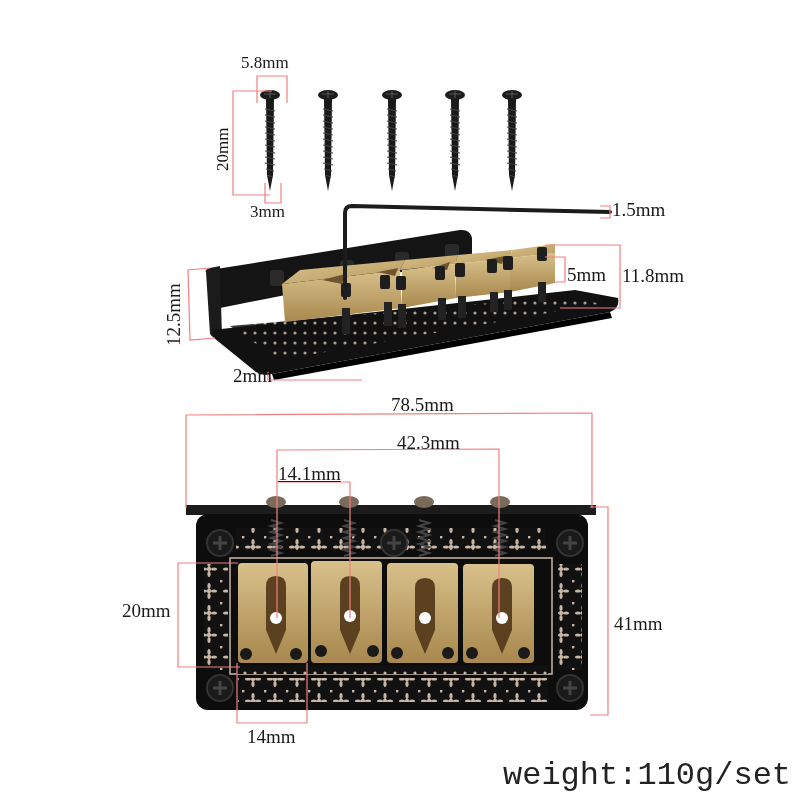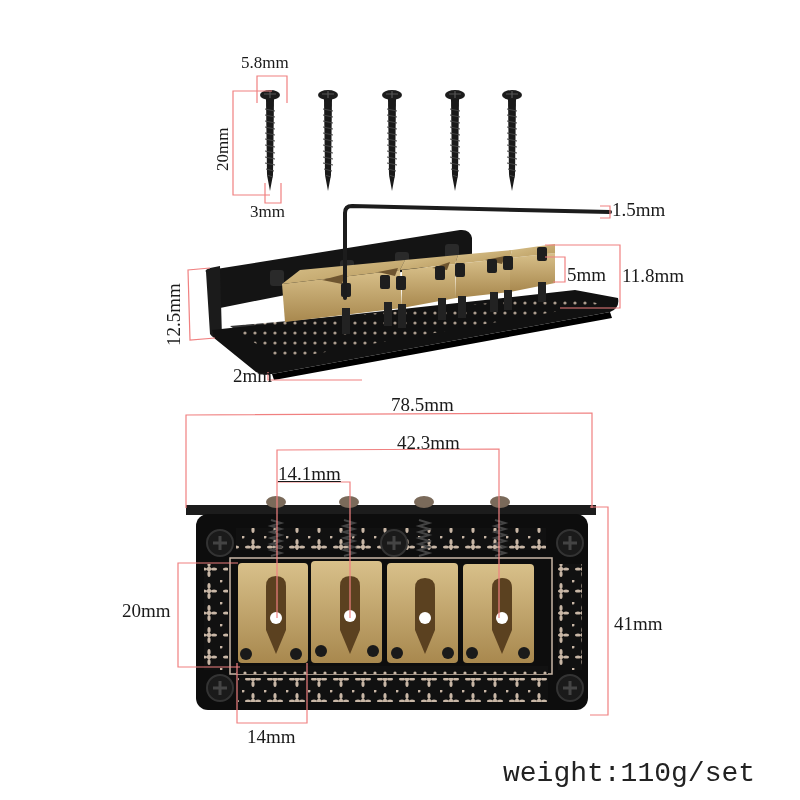--- a/index.html
+++ b/index.html
@@ -2,21 +2,21 @@
 <html><head>
   <meta charset="utf-8">
   <style>
     html, body { margin: 0; padding: 0; background: #ffffff; }
     body { width: 800px; height: 800px; position: relative; overflow: hidden; font-family: "DejaVu Serif", "Liberation Serif", serif; }
     .stage { position: absolute; left: 0; top: 8px; width: 800px; height: 800px; padding-left: 34px; }
     .label { position: absolute; color: #1a1a1a; font-family: "Liberation Serif", "DejaVu Serif", serif; white-space: nowrap; line-height: 1; }
     .lbl-md { font-size: 19px; }
     .lbl-sm { font-size: 17px; }
     .lbl-vert { transform: rotate(-90deg); transform-origin: left top; }
-    .weight { font-family: "Liberation Mono", "DejaVu Sans Mono", monospace; font-size: 28px; color: #222; }
+    .weight { font-family: "Liberation Mono", "DejaVu Sans Mono", monospace; font-size: 32px; color: #222; }
     svg { position: absolute; left: 0; top: 0; }
   </style>
 </head>
 <body>
 
 <div class="stage">
 
   <svg width="800" height="800" viewBox="0 0 800 800">
     <defs>
       <linearGradient id="brass" x1="0" y1="0" x2="0" y2="1">

